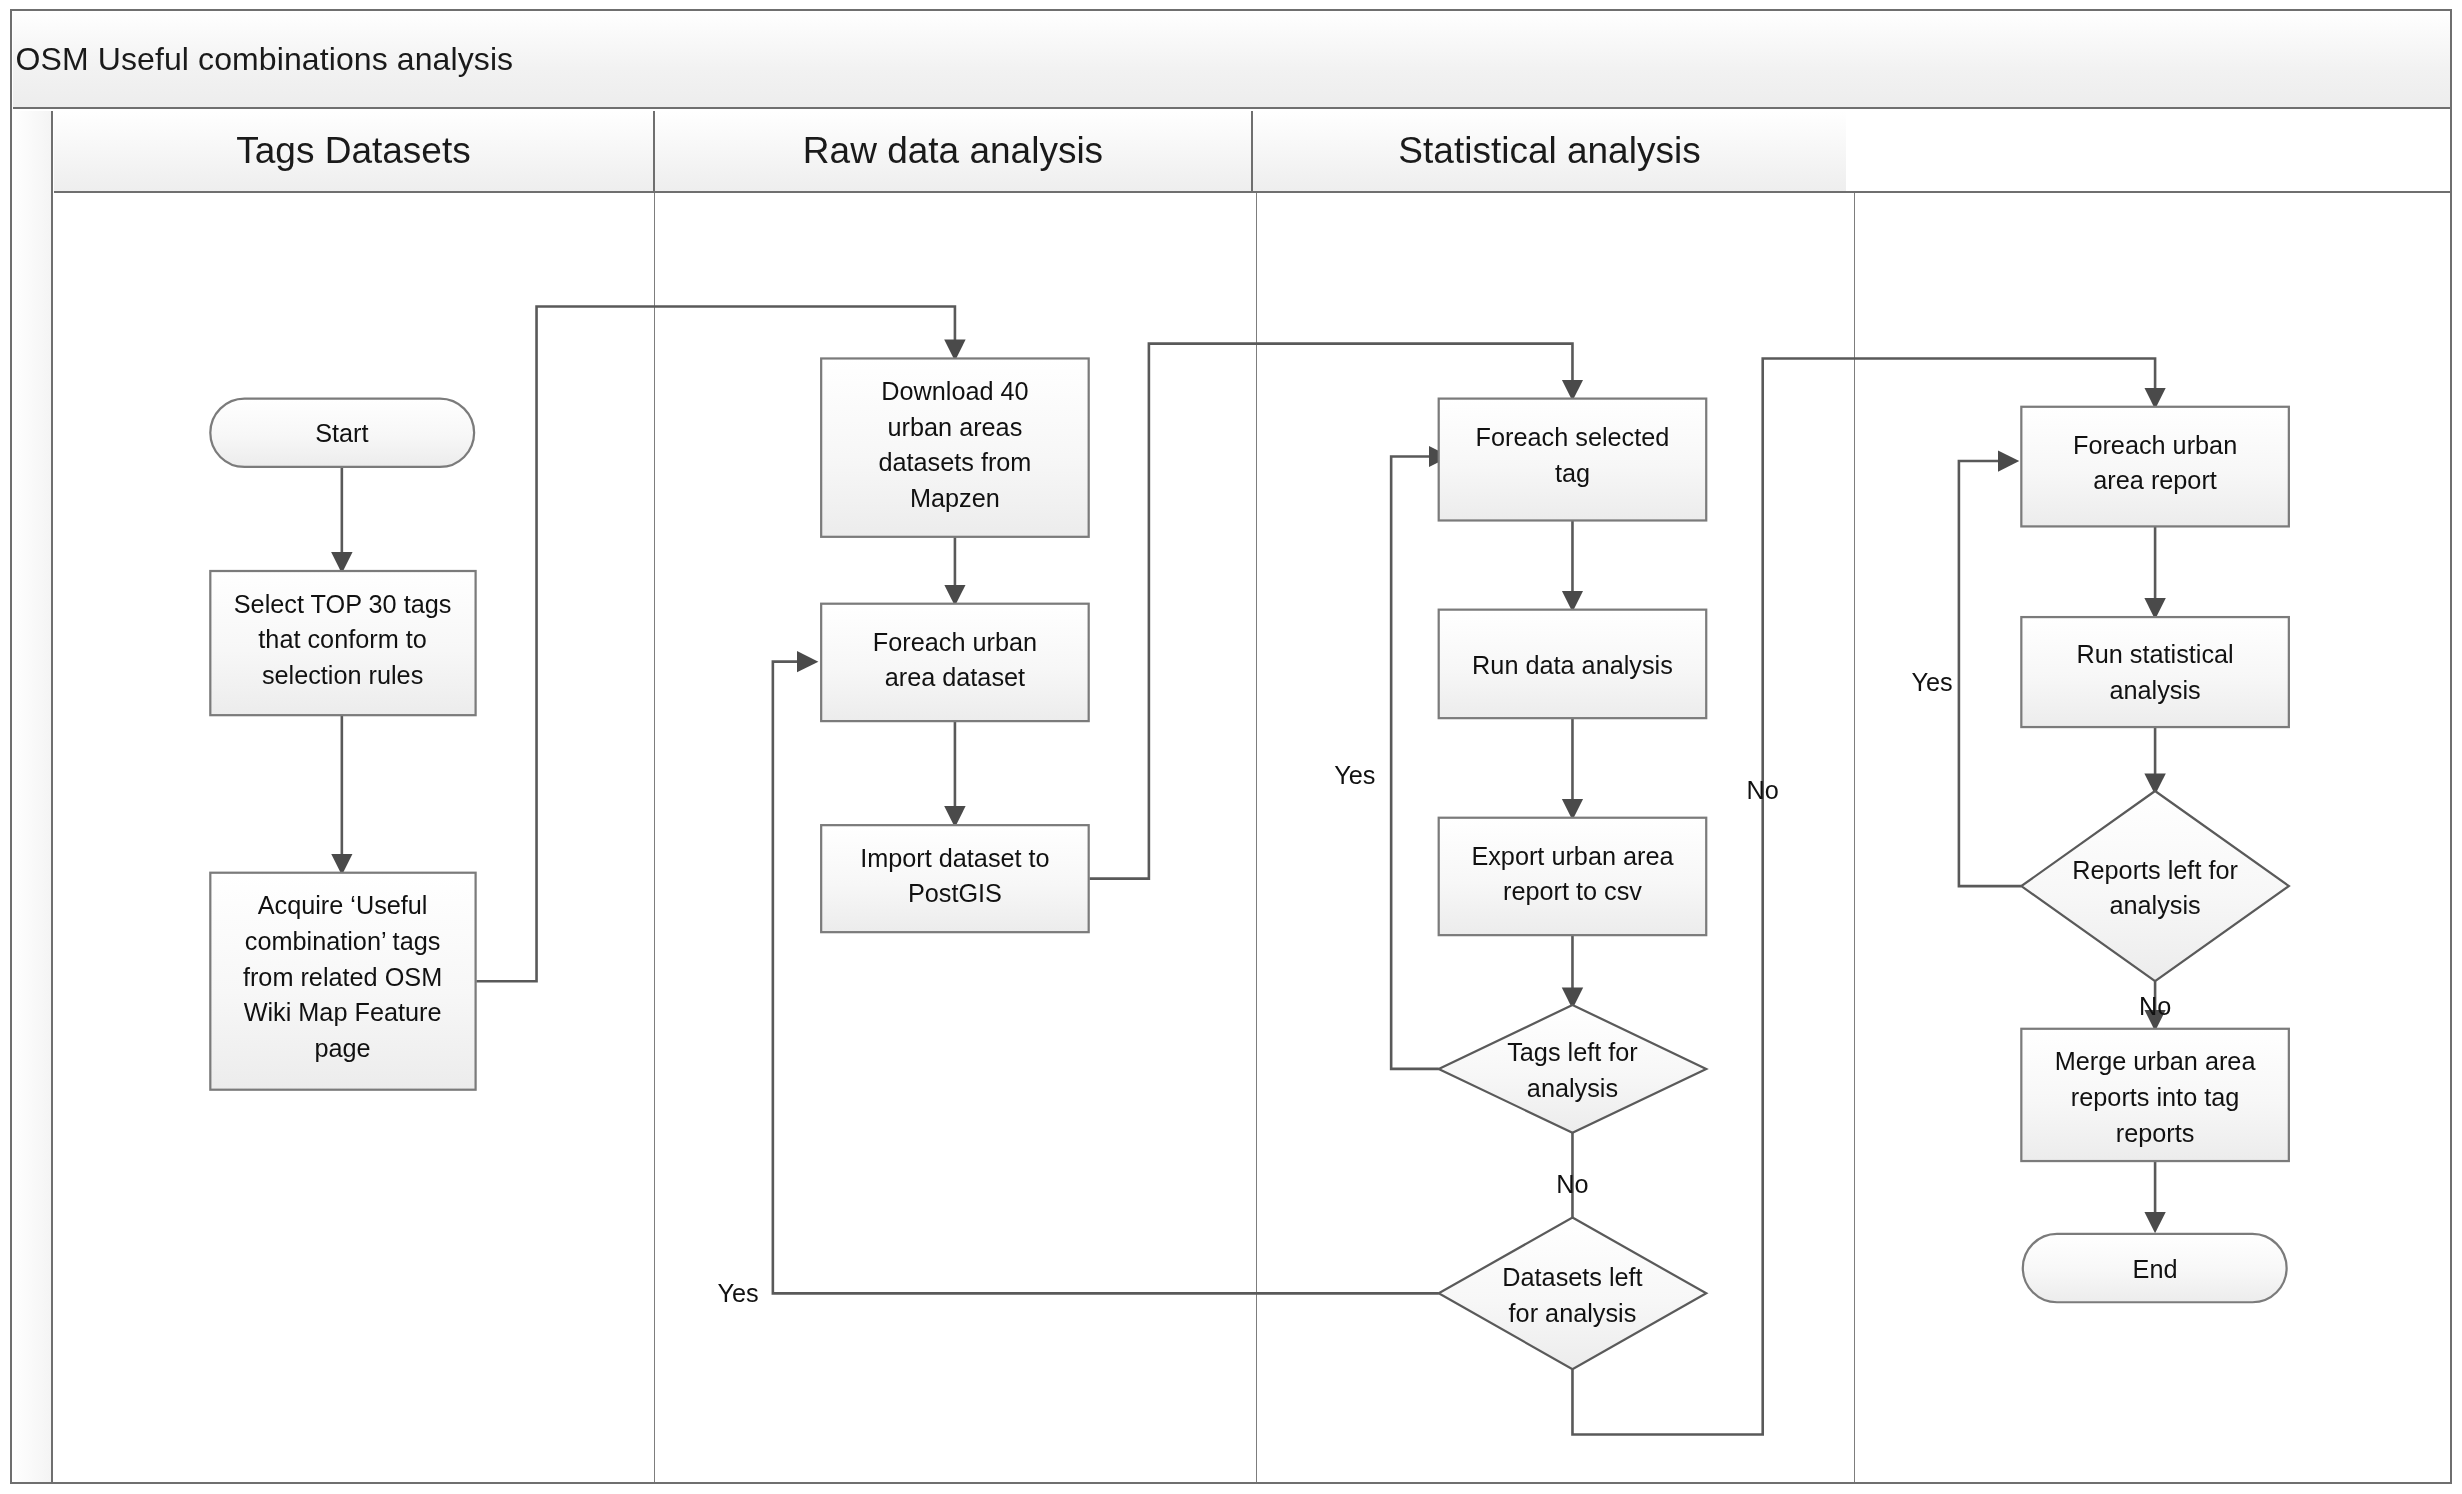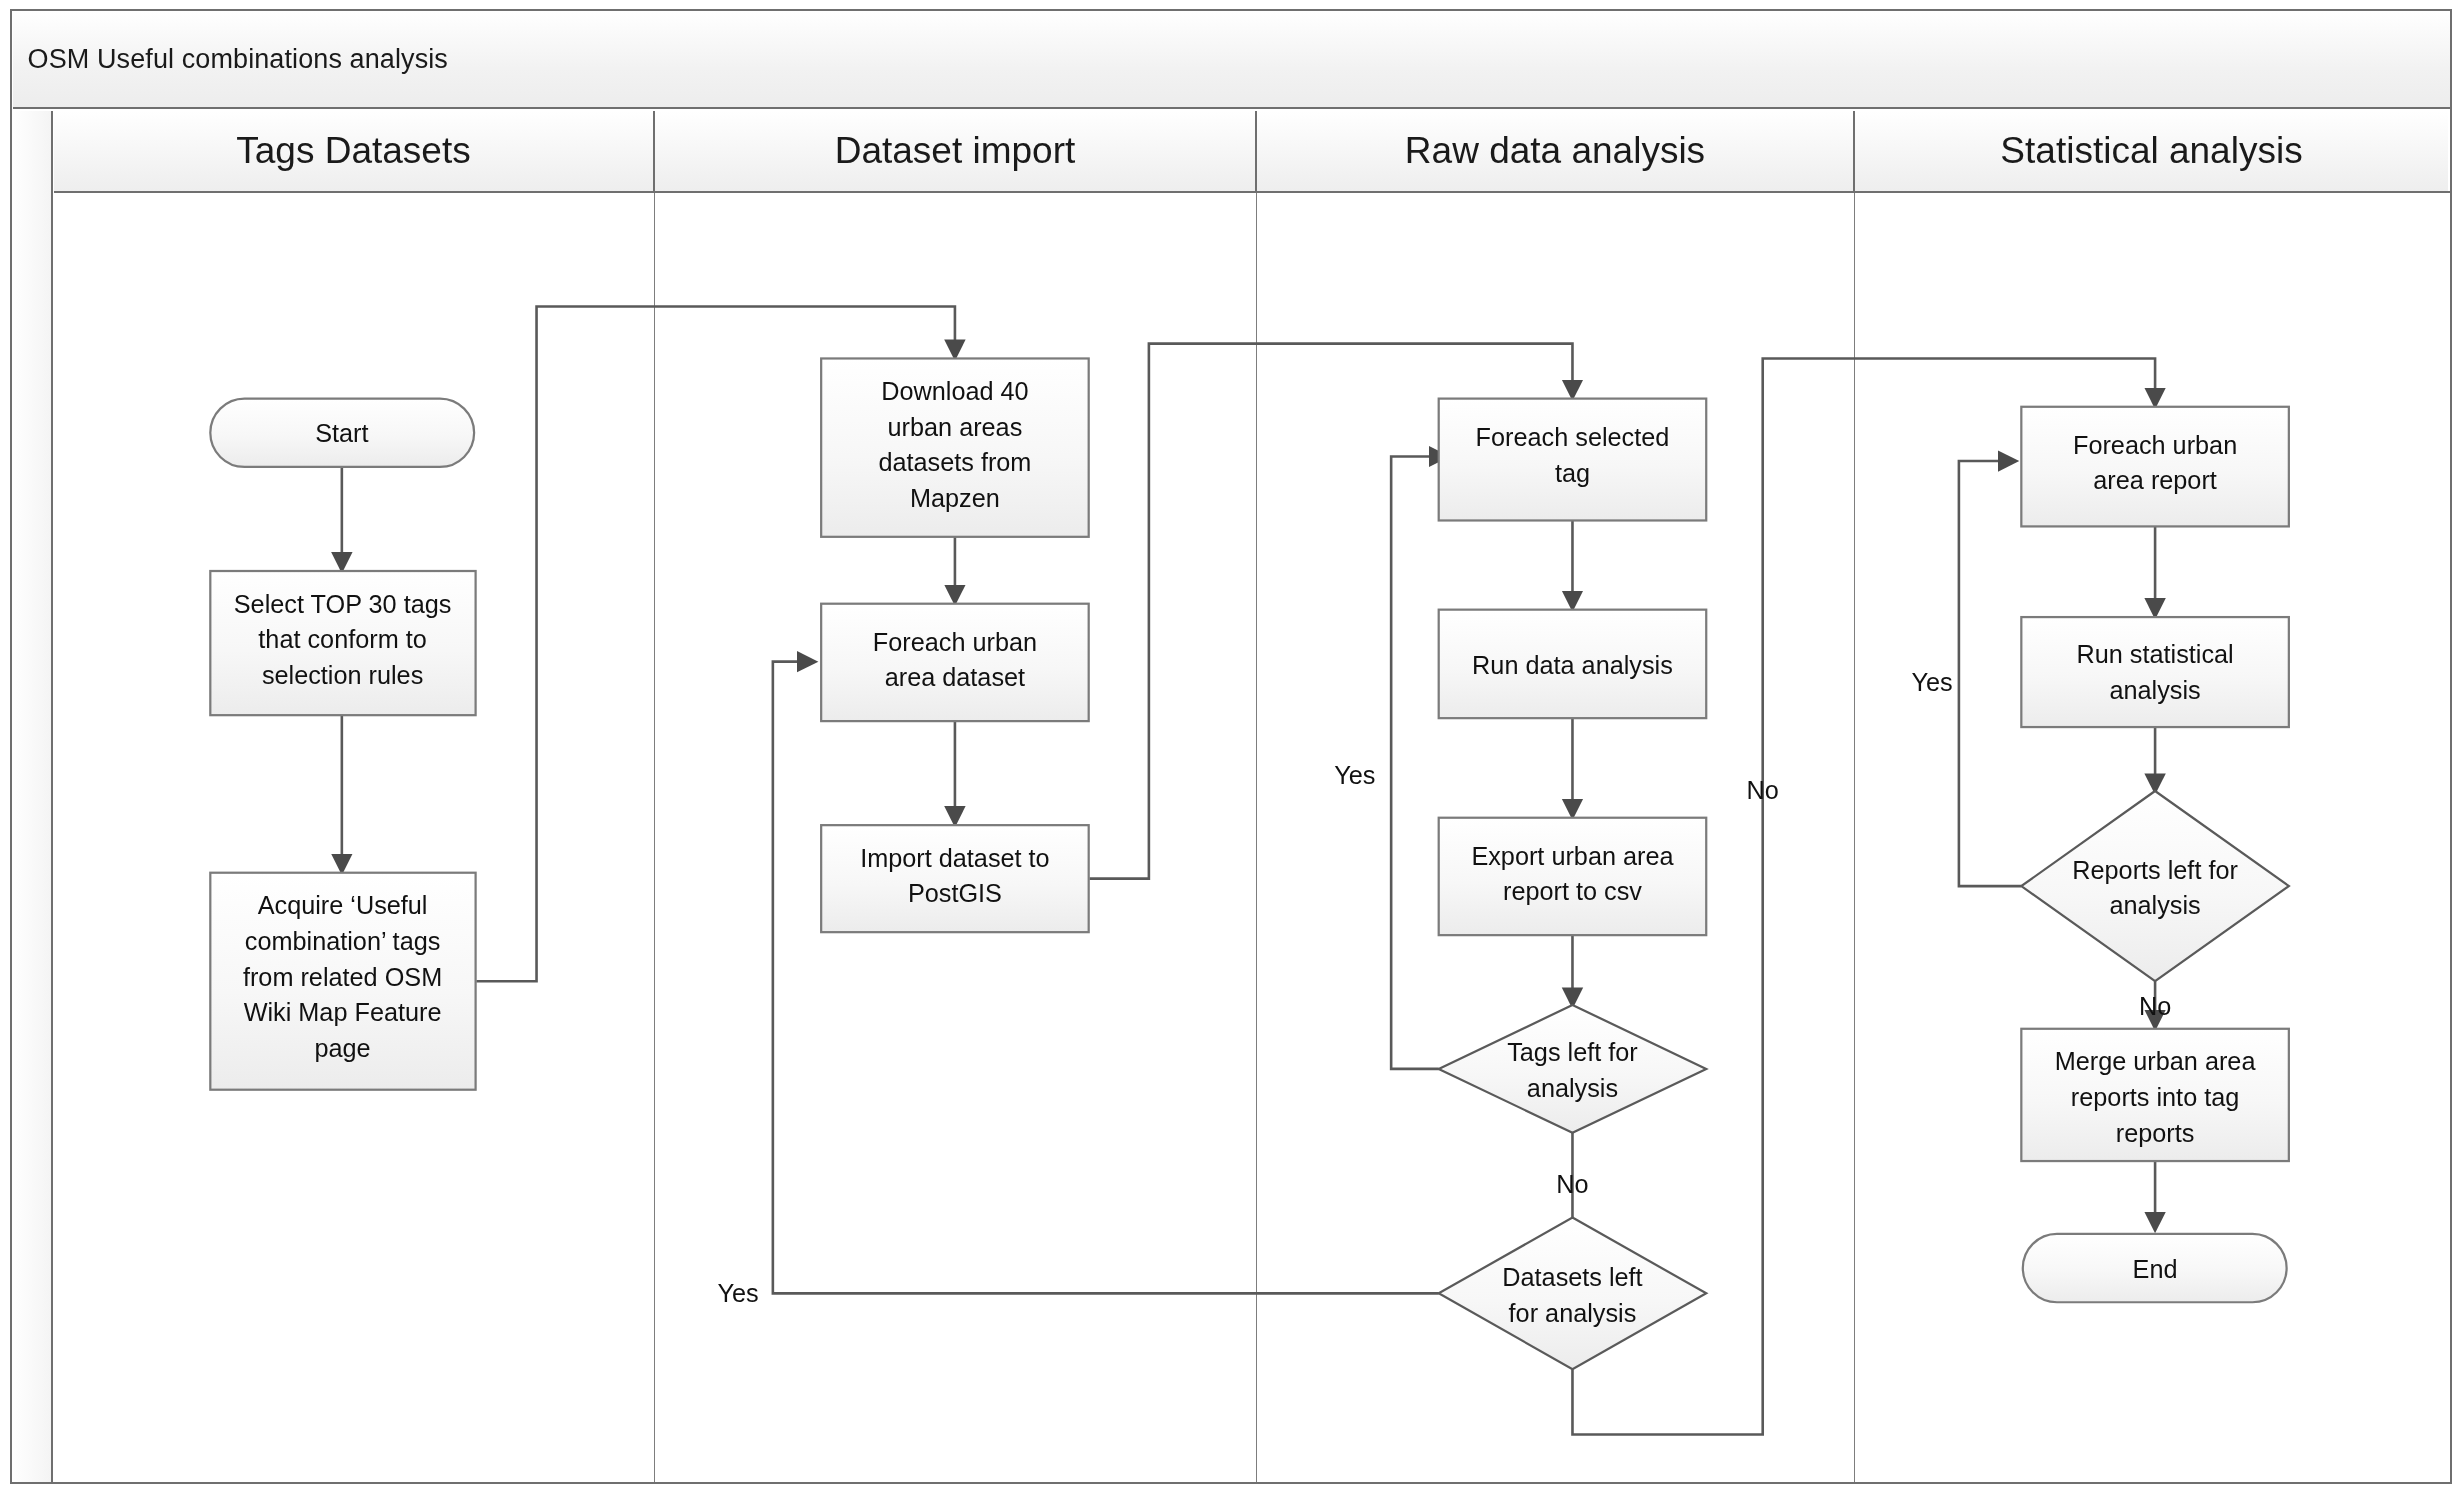--- a/index.html
+++ b/index.html
@@ -22,23 +22,23 @@
   .title-bar{
     position:absolute;
     left:12.6px;top:11px;
     width:2437px;height:98px;
     box-sizing:border-box;
     border-bottom:2.2px solid #6f6f6f;
     background:linear-gradient(180deg,#ffffff 0%,#f2f2f2 60%,#ededed 100%);
     display:flex;align-items:center;
   }
   .title-text{
-    font-size:27px;
+    font-size:32px;
     color:#1a1a1a;
-    padding-left:15px;
+    padding-left:3px;
     letter-spacing:0.1px;
     white-space:nowrap;
   }
   
   .lane-strip{
     position:absolute;
     left:13.4px;top:111px;
     width:40px;height:1371px;
     box-sizing:border-box;
     border-right:2.2px solid #6f6f6f;
@@ -97,21 +97,20 @@
   <div class="frame"></div>
 
   <div class="title-bar">
     <div class="title-text">OSM Useful combinations analysis</div>
   </div>
 
   <div class="lane-strip"></div>
 
   <div class="lane-headers">
     <div class="lane-head" style="width:601px;">Tags Datasets</div>
-    <div class="lane-head" style="width:602px;">Dataset import</div>
     <div class="lane-head" style="width:598px;">Raw data analysis</div>
     <div class="lane-head" style="width:593px;">Statistical analysis</div>
   </div>
 
   <div class="lane-bodies">
     <div class="lane-body" style="width:601px;"></div>
     <div class="lane-body" style="width:602px;"></div>
     <div class="lane-body" style="width:598px;"></div>
     <div class="lane-body" style="width:593px;"></div>
   </div>

